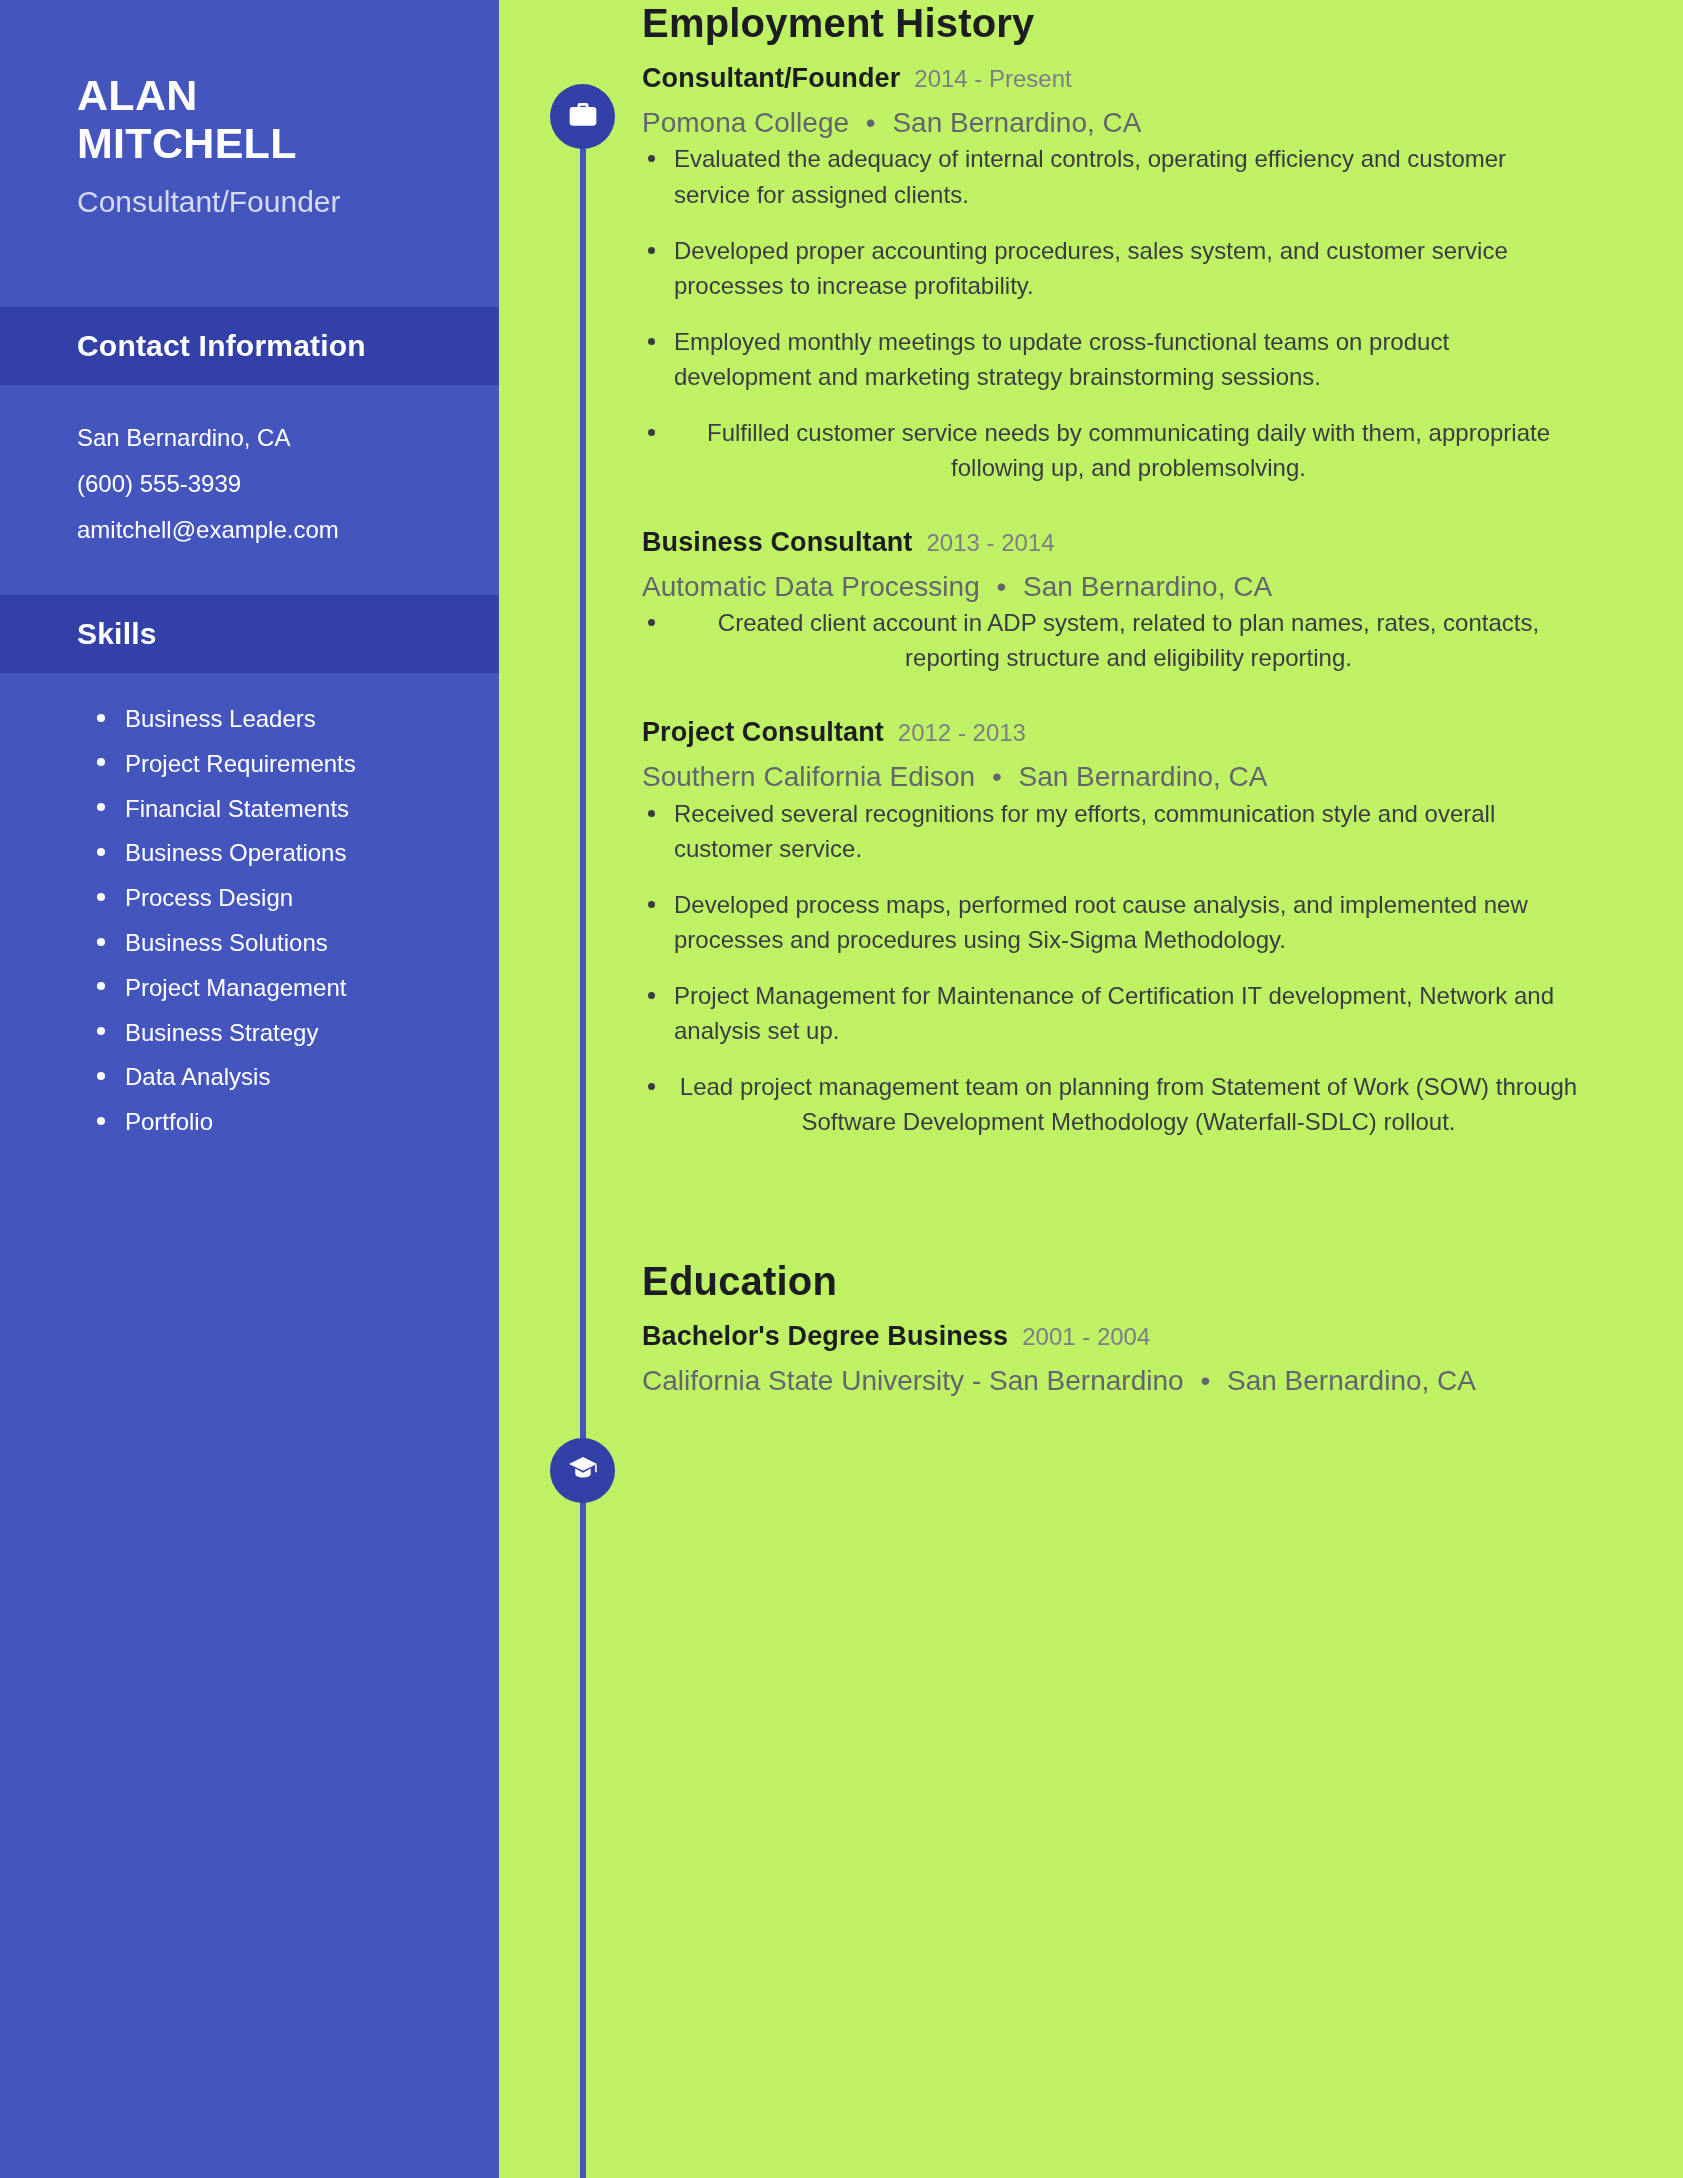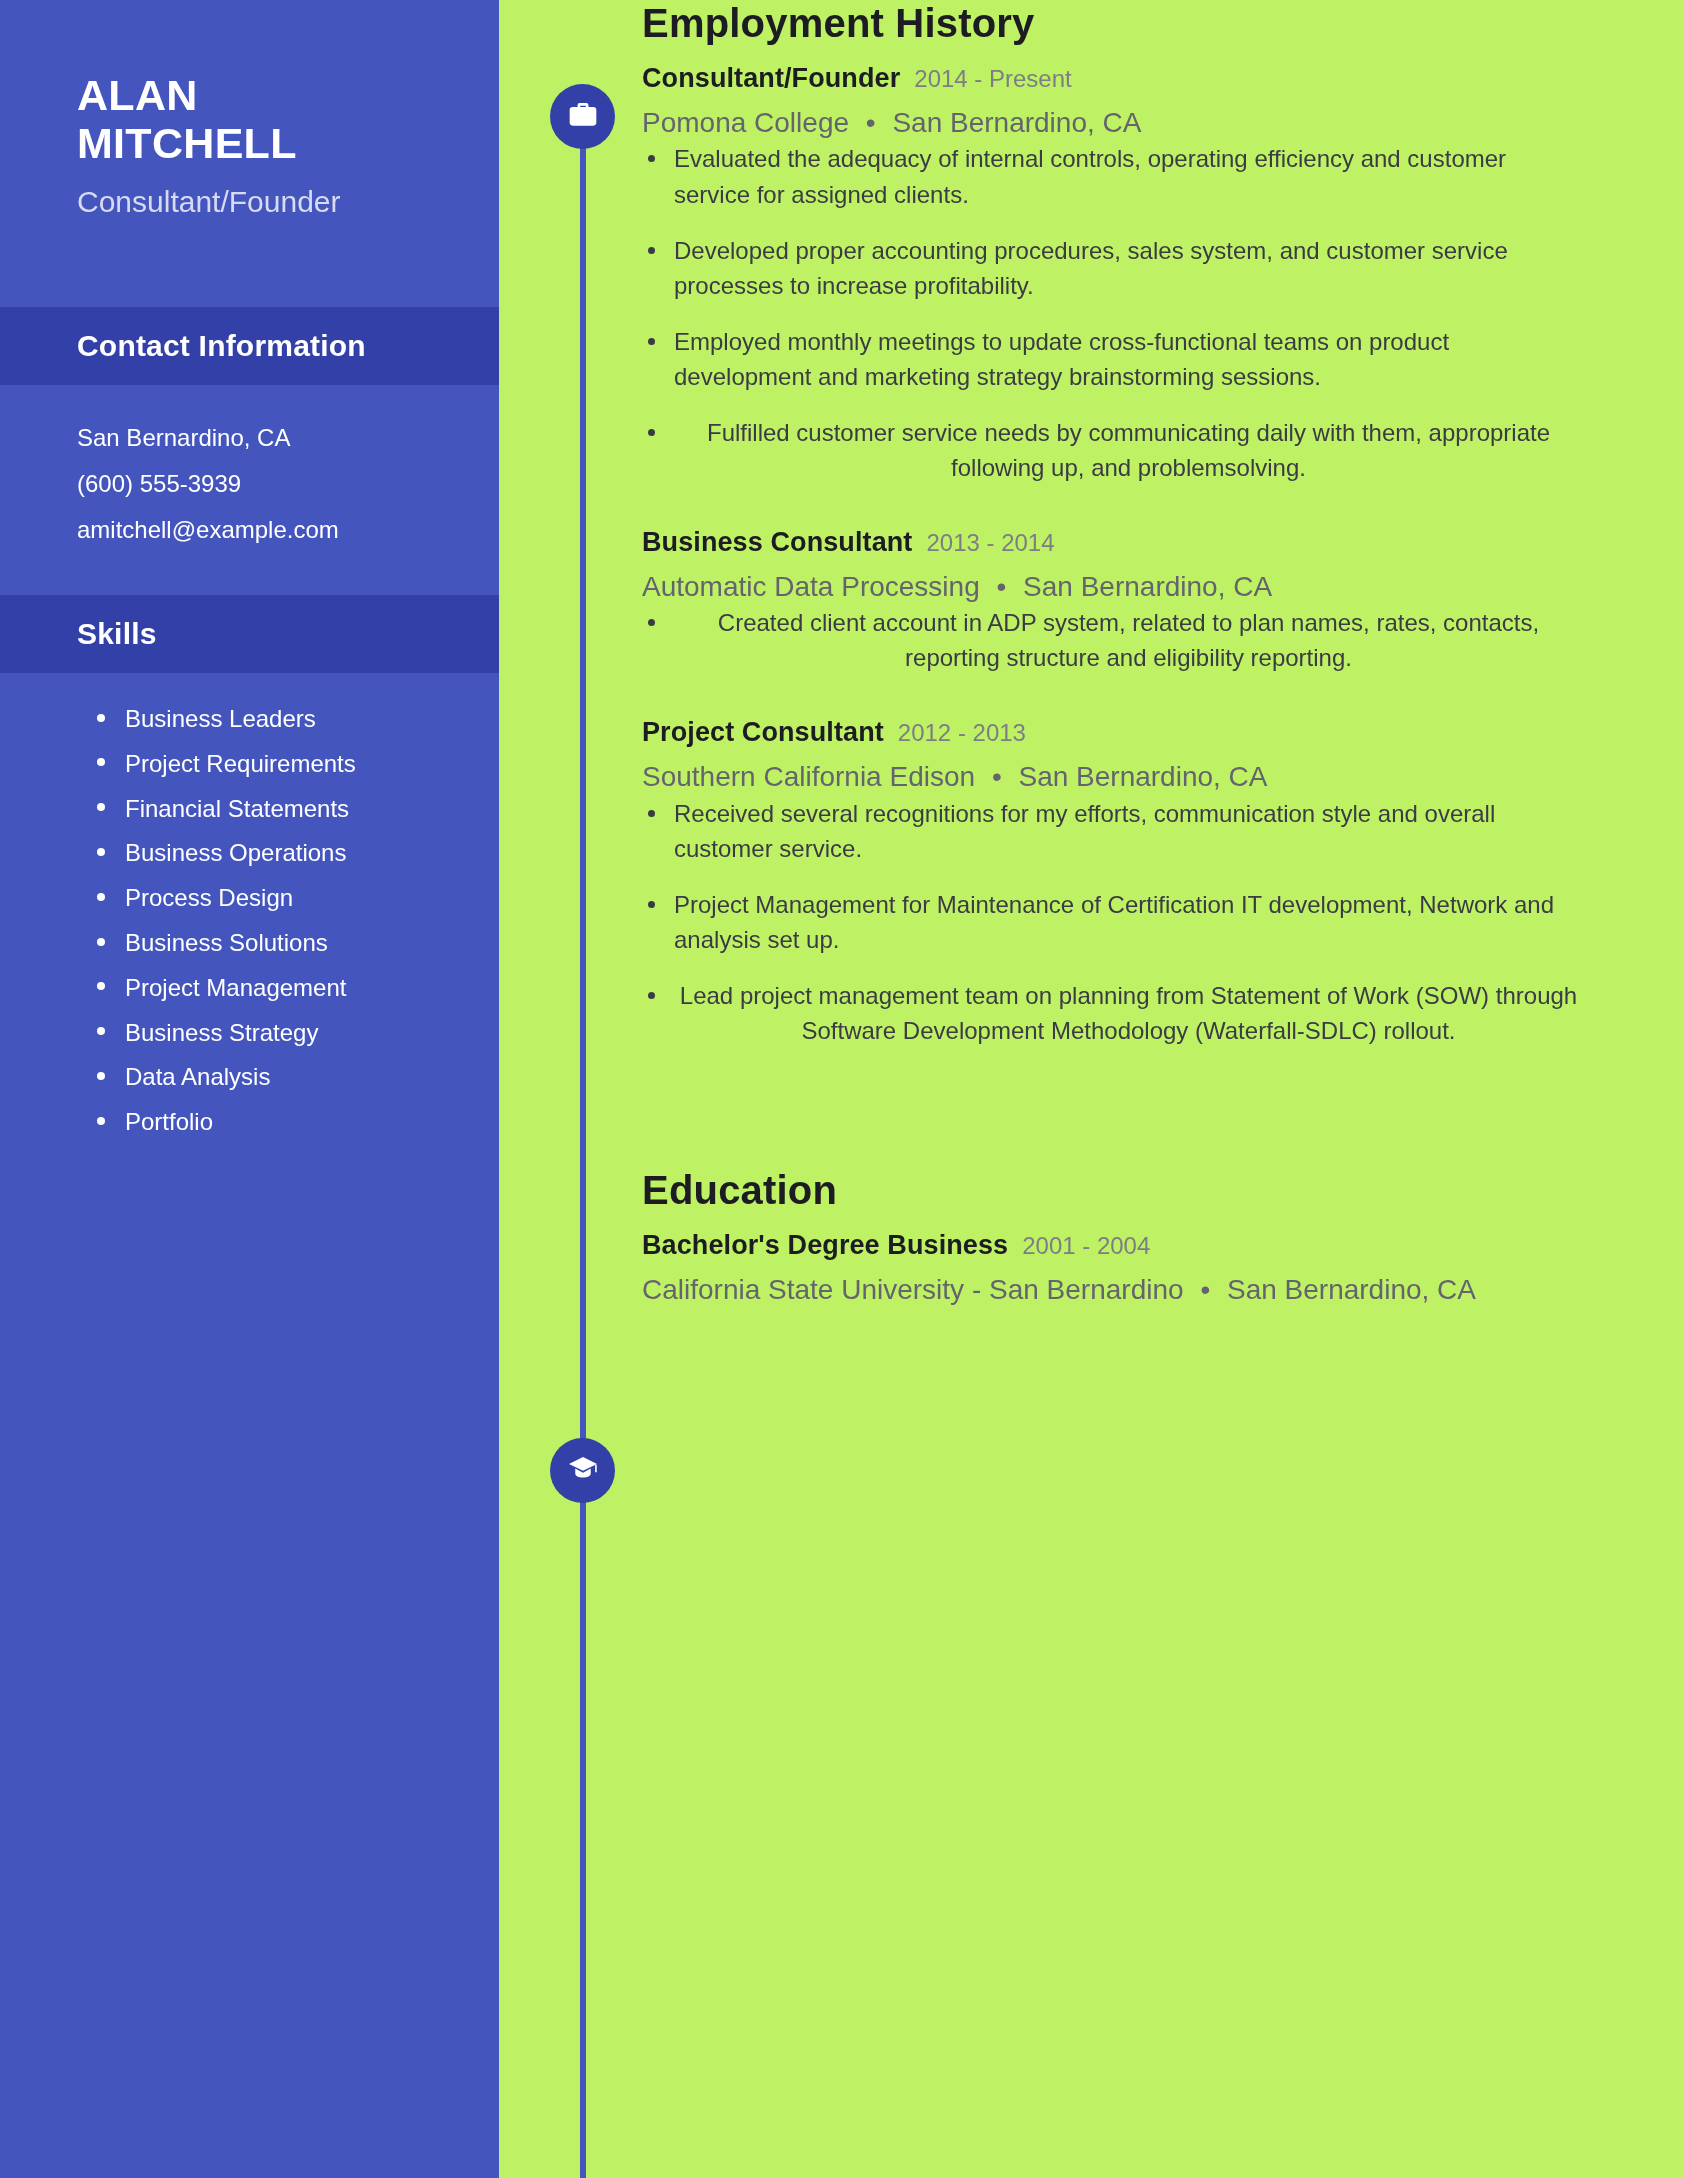--- a/index.html
+++ b/index.html
@@ -268,20 +268,21 @@
           <span class="entry-role">Project Consultant</span>
           <span class="entry-dates">2012 - 2013</span>
         </div>
         <div class="entry-meta">
           <span>Southern California Edison</span>
           <span class="dot">•</span>
           <span>San Bernardino, CA</span>
         </div>
         <ul class="bullets">
           <li class="bullet">Received several recognitions for my efforts, communication style and overall customer service.</li>
+          <li class="bullet">Developed process maps, performed root cause analysis, and implemented new processes and procedures using Six-Sigma Methodology.</li>
           <li class="bullet">Project Management for Maintenance of Certification IT development, Network and analysis set up.</li>
           <li class="bullet">Lead project management team on planning from Statement of Work (SOW) through Software Development Methodology (Waterfall-SDLC) rollout.</li>
         </ul>
       </div>
     </section>
 
     <section class="section sec-edu">
       <h2 class="sec-title">Education</h2>
 
       <div class="entry">

